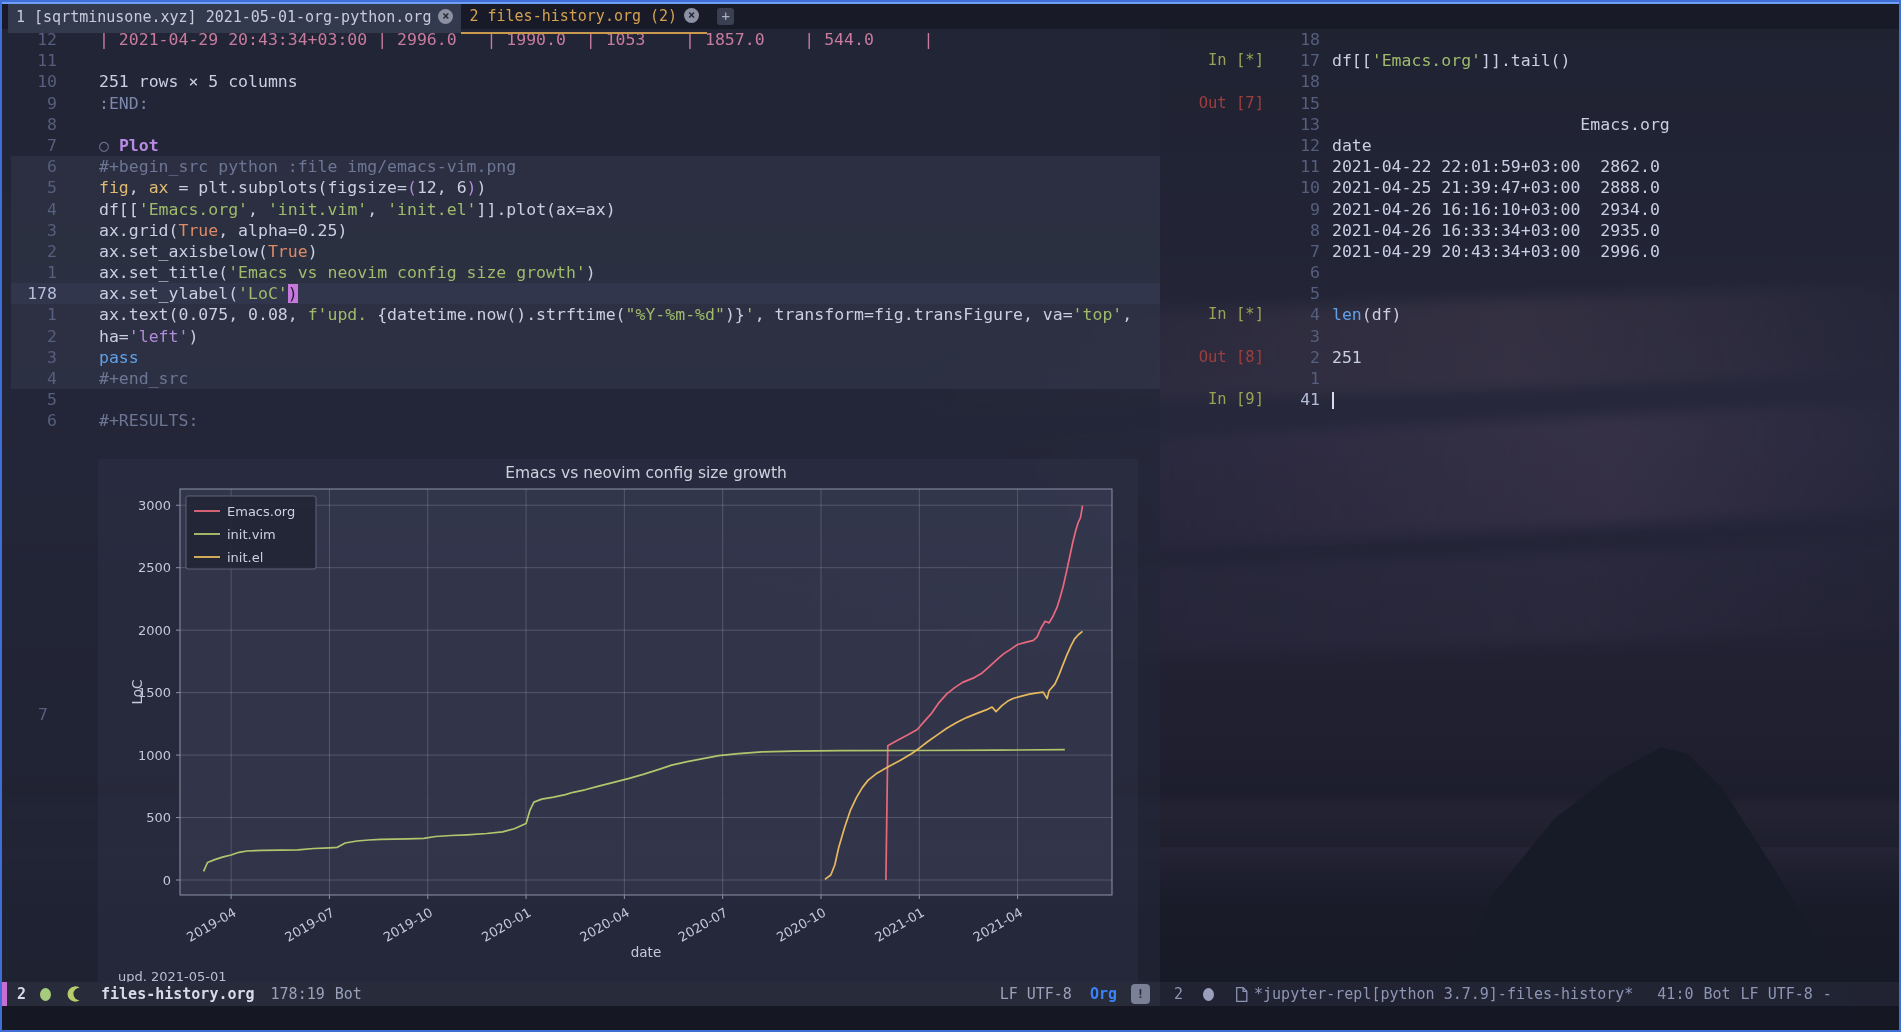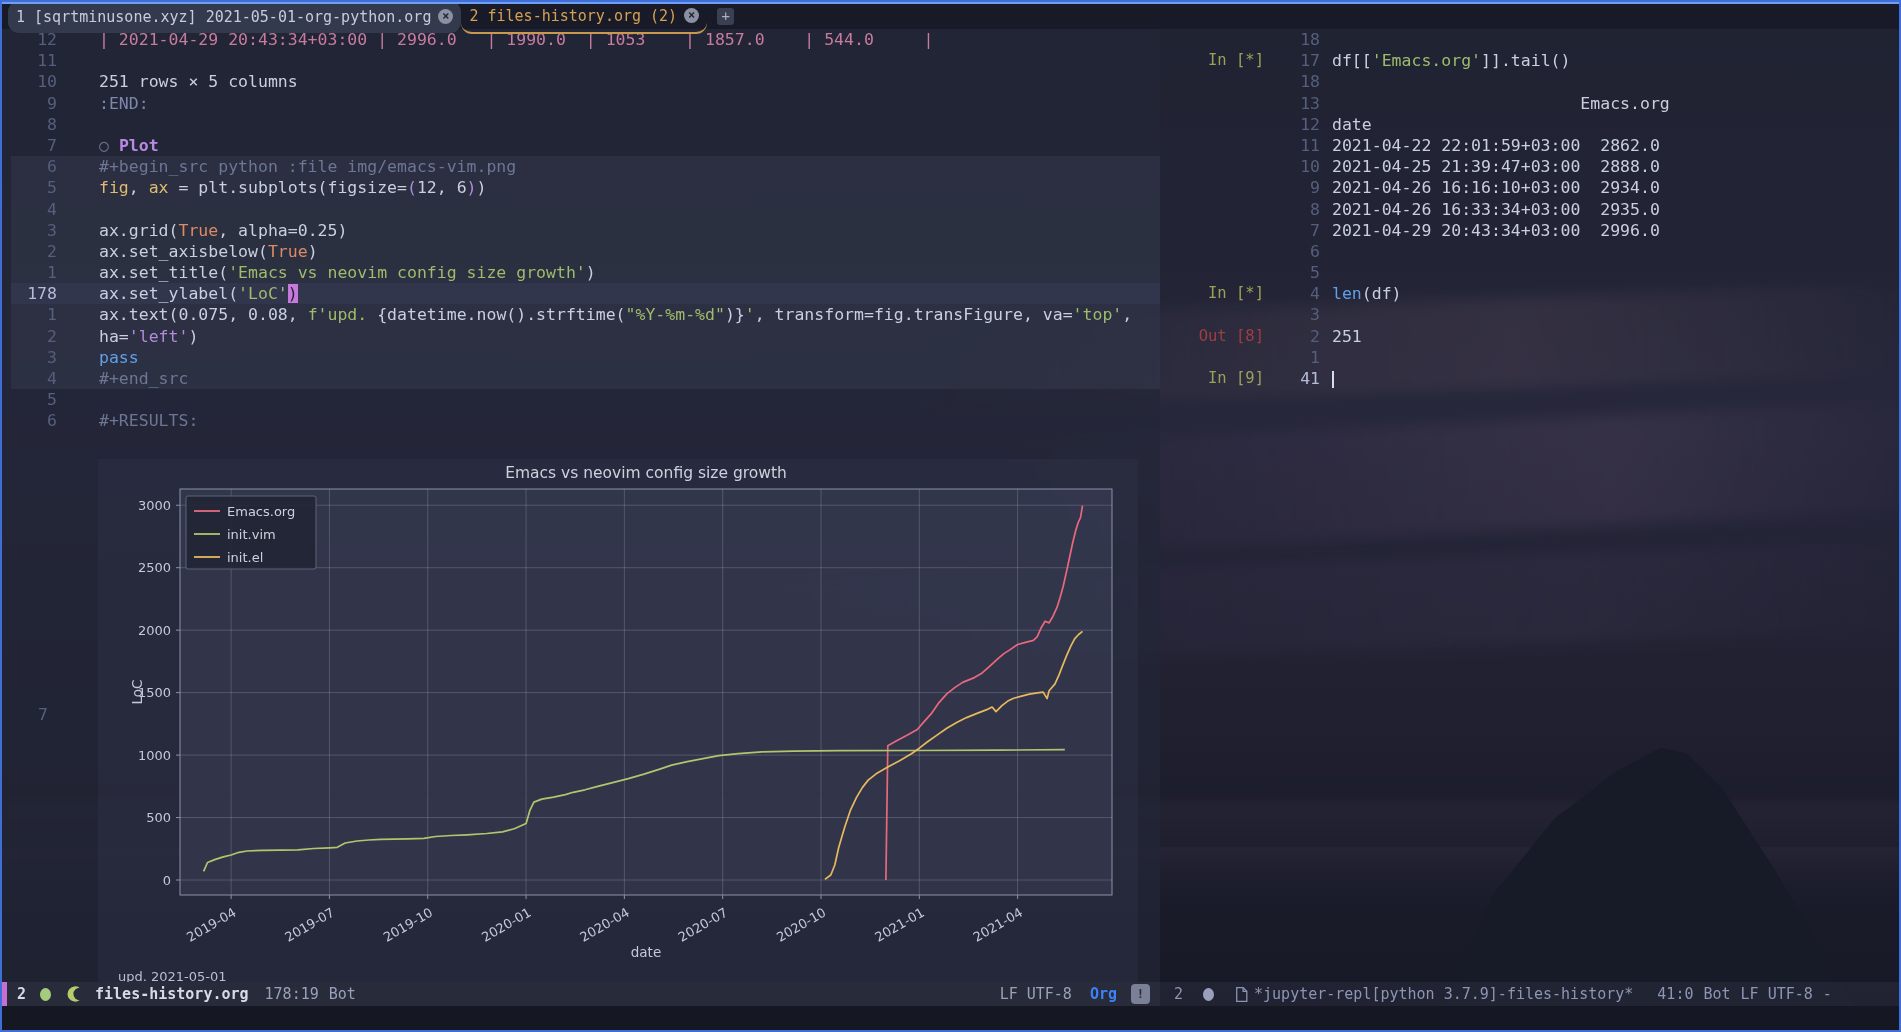--- a/index.html
+++ b/index.html
@@ -24,21 +24,21 @@
   #horizon { position:absolute; left:0; top:800px; width:1901px; height:60px;
     background:linear-gradient(180deg,rgba(140,120,150,0.12),rgba(90,80,110,0.10)); filter:blur(4px); }
   #sea { position:absolute; left:0; top:845px; width:1901px; height:187px;
     background:linear-gradient(180deg,rgba(70,62,92,0.35) 0%,#1a1b2a 35%,#131521 100%); }
   #mountain { position:absolute; left:1430px; top:740px; width:440px; height:292px; background:#161825;
     clip-path:polygon(0% 100%,14% 52%,28% 26%,42% 10%,52% 2%,58% 4%,66% 16%,78% 44%,89% 72%,100% 100%); }
   
   #topline { position:absolute; left:0; top:0; width:100%; height:2px; background:#6f9ef2; z-index:5; }
   #tabbar { position:absolute; left:0; top:2px; width:1897px; height:25px; background:rgba(24,27,39,0.96);
     z-index:4; display:flex; align-items:center; font-size:15px; }
-  .tab { display:flex; align-items:center; height:25px; padding:16px 8px; gap:7px;border-radius:11px; }
+  .tab { display:flex; align-items:center; height:25px; padding:16px 8px; gap:7px; }
   #tab1 { background:#343a4e; color:#c7ccdb; margin-left:6px; }
   #tab2 { color:#d4a253; border-bottom:2px solid #c99a4e; }
   .closeicon { width:15px; height:15px; border-radius:50%; background:#8b90a3; color:#23262f;
     font-size:12px; line-height:15px; text-align:center; font-weight:bold; }
   #newtab { width:17px; height:17px; margin-left:10px; background:#3a4052; color:#aab2c8;
     border-radius:3px; font-size:14px; line-height:16px; text-align:center; }
   
   #left-window { position:absolute; left:0; top:27px; width:1158px; height:953px;
     background:rgba(33,37,52,0.82); z-index:2; overflow:hidden; }
   #right-window { position:absolute; left:1158px; top:27px; width:739px; height:953px;
@@ -111,21 +111,21 @@
 <div id="left-window" class="buf">
   <div id="left-lines">
       <div class="row "><span class="ln">12</span><span class="content"><span class="p">| 2021-04-29 20:43:34+03:00 | 2996.0   | 1990.0  | 1053    | 1857.0    | 544.0     |</span></span></div>
       <div class="row "><span class="ln">11</span><span class="content"></span></div>
       <div class="row "><span class="ln">10</span><span class="content"><span class="d">251 rows × 5 columns</span></span></div>
       <div class="row "><span class="ln">9</span><span class="content"><span class="dr">:END:</span></span></div>
       <div class="row "><span class="ln">8</span><span class="content"></span></div>
       <div class="row "><span class="ln">7</span><span class="content"><span class="g">○ </span><span class="h">Plot</span></span></div>
       <div class="row src"><span class="ln">6</span><span class="content"><span class="g">#+begin_src python :file img/emacs-vim.png</span></span></div>
       <div class="row src"><span class="ln">5</span><span class="content"><span class="y">fig</span><span class="d">, </span><span class="y">ax</span><span class="d"> = plt.subplots(figsize=</span><span class="v">(</span><span class="d">12, 6</span><span class="v">)</span><span class="d">)</span></span></div>
-      <div class="row src"><span class="ln">4</span></div>
+      <div class="row src"><span class="ln">4</span><span class="content"><span class="d">df[[</span><span class="s">'Emacs.org'</span><span class="d">, </span><span class="s">'init.vim'</span><span class="d">, </span><span class="s">'init.el'</span><span class="d">]].plot(ax=ax)</span></span></div>
       <div class="row src"><span class="ln">3</span><span class="content"><span class="d">ax.grid(</span><span class="o">True</span><span class="d">, alpha=0.25)</span></span></div>
       <div class="row src"><span class="ln">2</span><span class="content"><span class="d">ax.set_axisbelow(</span><span class="o">True</span><span class="d">)</span></span></div>
       <div class="row src"><span class="ln">1</span><span class="content"><span class="d">ax.set_title(</span><span class="s">'Emacs vs neovim config size growth'</span><span class="d">)</span></span></div>
       <div class="row src cursorline"><span class="ln cur">178</span><span class="content"><span class="d">ax.set_ylabel(</span><span class="s">'LoC'</span><span class="curblock">)</span></span></div>
       <div class="row src"><span class="ln">1</span><span class="content"><span class="d">ax.text(0.075, 0.08, </span><span class="s">f'upd. </span><span class="d">{datetime.now().strftime(</span><span class="s">"%Y-%m-%d"</span><span class="d">)}</span><span class="s">'</span><span class="d">, transform=fig.transFigure, va=</span><span class="s">'top'</span><span class="d">,</span></span></div>
       <div class="row src"><span class="ln">2</span><span class="content"><span class="d">ha=</span><span class="v">'left'</span><span class="d">)</span></span></div>
       <div class="row src"><span class="ln">3</span><span class="content"><span class="k">pass</span></span></div>
       <div class="row src"><span class="ln">4</span><span class="content"><span class="g">#+end_src</span></span></div>
       <div class="row "><span class="ln">5</span><span class="content"></span></div>
       <div class="row "><span class="ln">6</span><span class="content"><span class="g">#+RESULTS:</span></span></div>
@@ -197,20 +197,21 @@
         <line x1="96" y1="98" x2="122" y2="98" stroke="#e6b95e" stroke-width="1.8"></line>
         <text x="129" y="102.5" font-size="13" fill="#ccd2dd">init.el</text>
       </svg></div>
 </div>
 
 <div id="right-window" class="buf">
   <div id="right-lines">
       <div class="rrow"><span class="prompt "></span><span class="rln">18</span><span class="rcontent"></span></div>
       <div class="rrow"><span class="prompt pin">In [*]</span><span class="rln">17</span><span class="rcontent"><span class="d">df[[</span><span class="s">'Emacs.org'</span><span class="d">]].tail()</span></span></div>
       <div class="rrow"><span class="prompt "></span><span class="rln">18</span><span class="rcontent"></span></div>
+      <div class="rrow"><span class="prompt pout">Out [7]</span><span class="rln">15</span><span class="rcontent"></span></div>
       <div class="rrow"><span class="prompt "></span><span class="rln">13</span><span class="rcontent"><span class="d">                         Emacs.org</span></span></div>
       <div class="rrow"><span class="prompt "></span><span class="rln">12</span><span class="rcontent"><span class="d">date</span></span></div>
       <div class="rrow"><span class="prompt "></span><span class="rln">11</span><span class="rcontent"><span class="d">2021-04-22 22:01:59+03:00  2862.0</span></span></div>
       <div class="rrow"><span class="prompt "></span><span class="rln">10</span><span class="rcontent"><span class="d">2021-04-25 21:39:47+03:00  2888.0</span></span></div>
       <div class="rrow"><span class="prompt "></span><span class="rln">9</span><span class="rcontent"><span class="d">2021-04-26 16:16:10+03:00  2934.0</span></span></div>
       <div class="rrow"><span class="prompt "></span><span class="rln">8</span><span class="rcontent"><span class="d">2021-04-26 16:33:34+03:00  2935.0</span></span></div>
       <div class="rrow"><span class="prompt "></span><span class="rln">7</span><span class="rcontent"><span class="d">2021-04-29 20:43:34+03:00  2996.0</span></span></div>
       <div class="rrow"><span class="prompt "></span><span class="rln">6</span><span class="rcontent"></span></div>
       <div class="rrow"><span class="prompt "></span><span class="rln">5</span><span class="rcontent"></span></div>
       <div class="rrow"><span class="prompt pin">In [*]</span><span class="rln">4</span><span class="rcontent"><span class="k">len</span><span class="d">(df)</span></span></div>
@@ -221,21 +222,21 @@
     </div>
 </div>
 
 <div class="modeline" id="modeline-left">
   <div class="ml-bar"></div>
   <span class="bold" style="color:#d5dbe8">2</span>
   <span class="dot" style="background:#a5cc7d; margin-left:14px;"></span>
   <svg width="18" height="18" viewBox="0 0 16 16" style="margin-left:14px">
     <path d="M13 2.5 A6.8 6.8 0 1 0 13 13.5 A5.2 5.2 0 1 1 13 2.5 Z" fill="#b5cc6a"></path>
   </svg>
-  <span class="bold" style="color:#d5dbe8; margin-left:12px;">files-history.org</span>
+  <span class="bold" style="color:#d5dbe8; margin-left:18px;">files-history.org</span>
   <span style="margin-left:16px">178:19</span>
   <span style="margin-left:10px">Bot</span>
   <span class="spacer"></span>
   <span>LF UTF-8</span>
   <span class="bold" style="color:#3b82f6; margin-left:18px;">Org</span>
   <div id="save-badge">!</div>
 </div>
 
 <div class="modeline" id="modeline-right">
   <span style="margin-left:14px">2</span>

